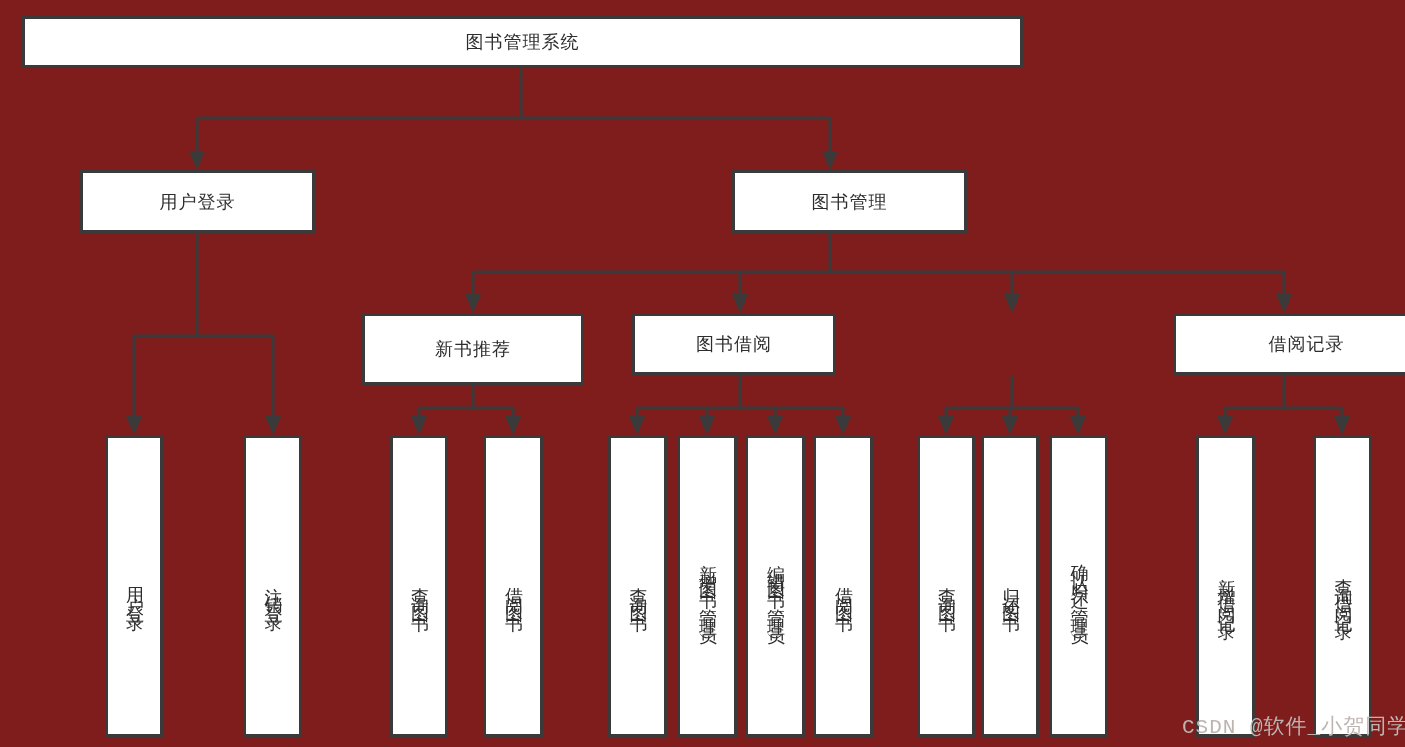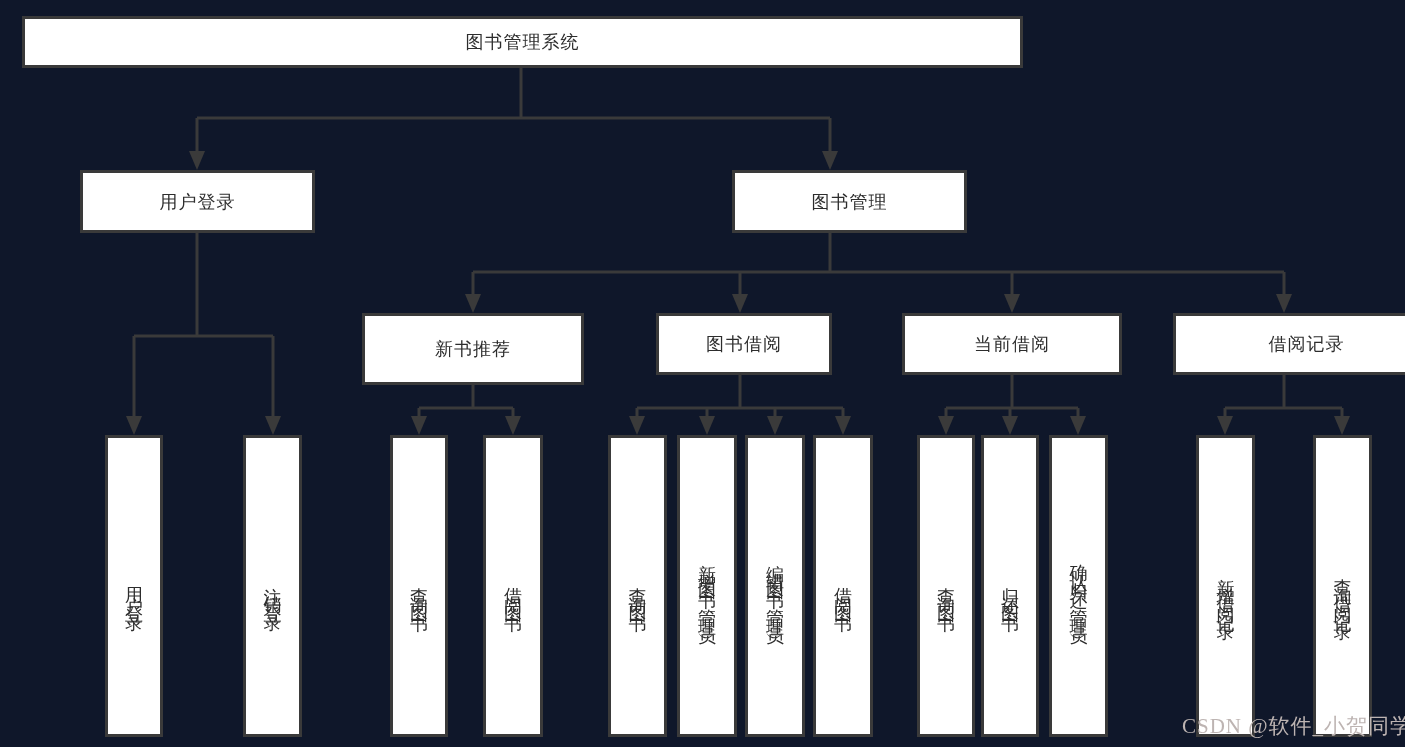--- a/index.html
+++ b/index.html
@@ -1,18 +1,18 @@
 <!DOCTYPE html>
 <html><head>
 <meta charset="utf-8">
 <style>
   html,body{margin:0;padding:0;background:#ffffff;}
   #canvas{
-    position:relative;width:1405px;height:747px;background:#0f172a;overflow:hidden;
-    font-family:Liberation Serif, serif;
+    position:relative;width:1405px;height:747px;background:#7f1d1d;overflow:hidden;
+    font-family:Liberation Mono, monospace;
   }
   #connectors{position:absolute;left:0;top:0;width:1405px;height:747px;pointer-events:none;}
   .node{
     position:absolute;box-sizing:border-box;border:3px solid #3a3a3a;background:#ffffff;
     display:flex;align-items:center;justify-content:center;
     color:#2d2d2d;font-size:18px;z-index:2;
   }
   .node .lbl{white-space:nowrap;letter-spacing:1px;}
   .node.v .lbl{
     writing-mode:vertical-rl;text-orientation:mixed;white-space:normal;
@@ -67,25 +67,22 @@
   <div class="node" style="left:80px;top:170px;width:235px;height:63px">
     <span class="lbl">用户登录</span>
   </div>
   <div class="node" style="left:732px;top:170px;width:235px;height:63px">
     <span class="lbl">图书管理</span>
   </div>
 
   <div class="node" style="left:362px;top:313px;width:222px;height:72px">
     <span class="lbl">新书推荐</span>
   </div>
-  <div class="node" style="left:656px;top:313px;width:176px;height:62px">
+  <div class="node" style="left:632px;top:313px;width:204px;height:62px">
     <span class="lbl">图书借阅</span>
-  </div>
-  <div class="node" style="left:902px;top:313px;width:220px;height:62px">
-    <span class="lbl">当前借阅</span>
   </div>
   <div class="node" style="left:1173px;top:313px;width:267px;height:62px">
     <span class="lbl">借阅记录</span>
   </div>
 
   <div class="node v" style="left:105px;top:435px;width:58px;height:302px">
     <span class="lbl">用户登录</span>
   </div>
   <div class="node v" style="left:243px;top:435px;width:59px;height:302px">
     <span class="lbl">注销登录</span>

